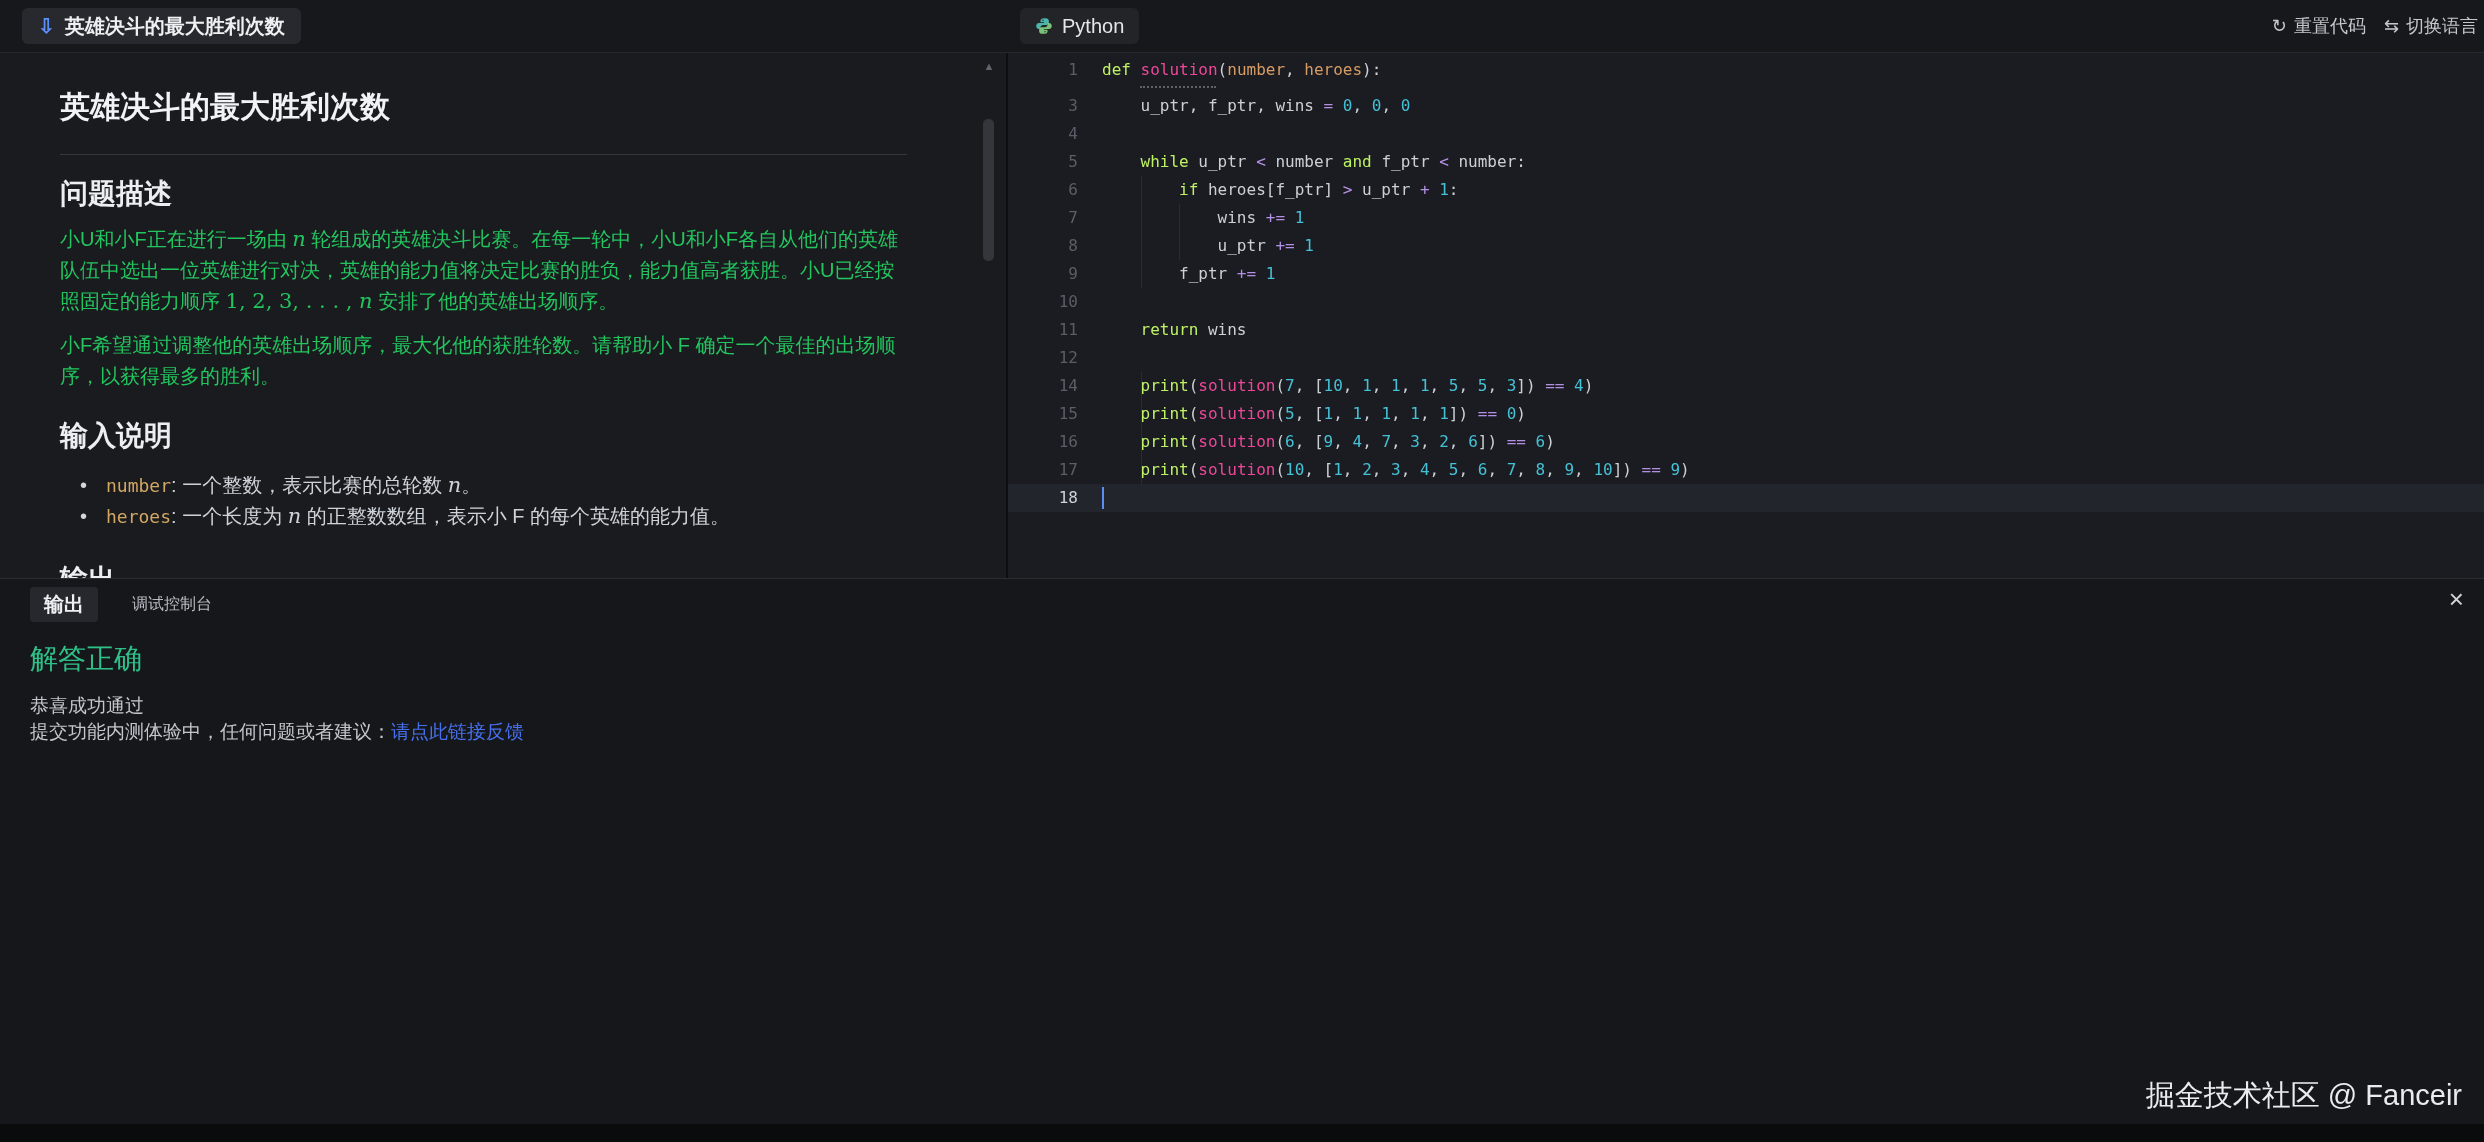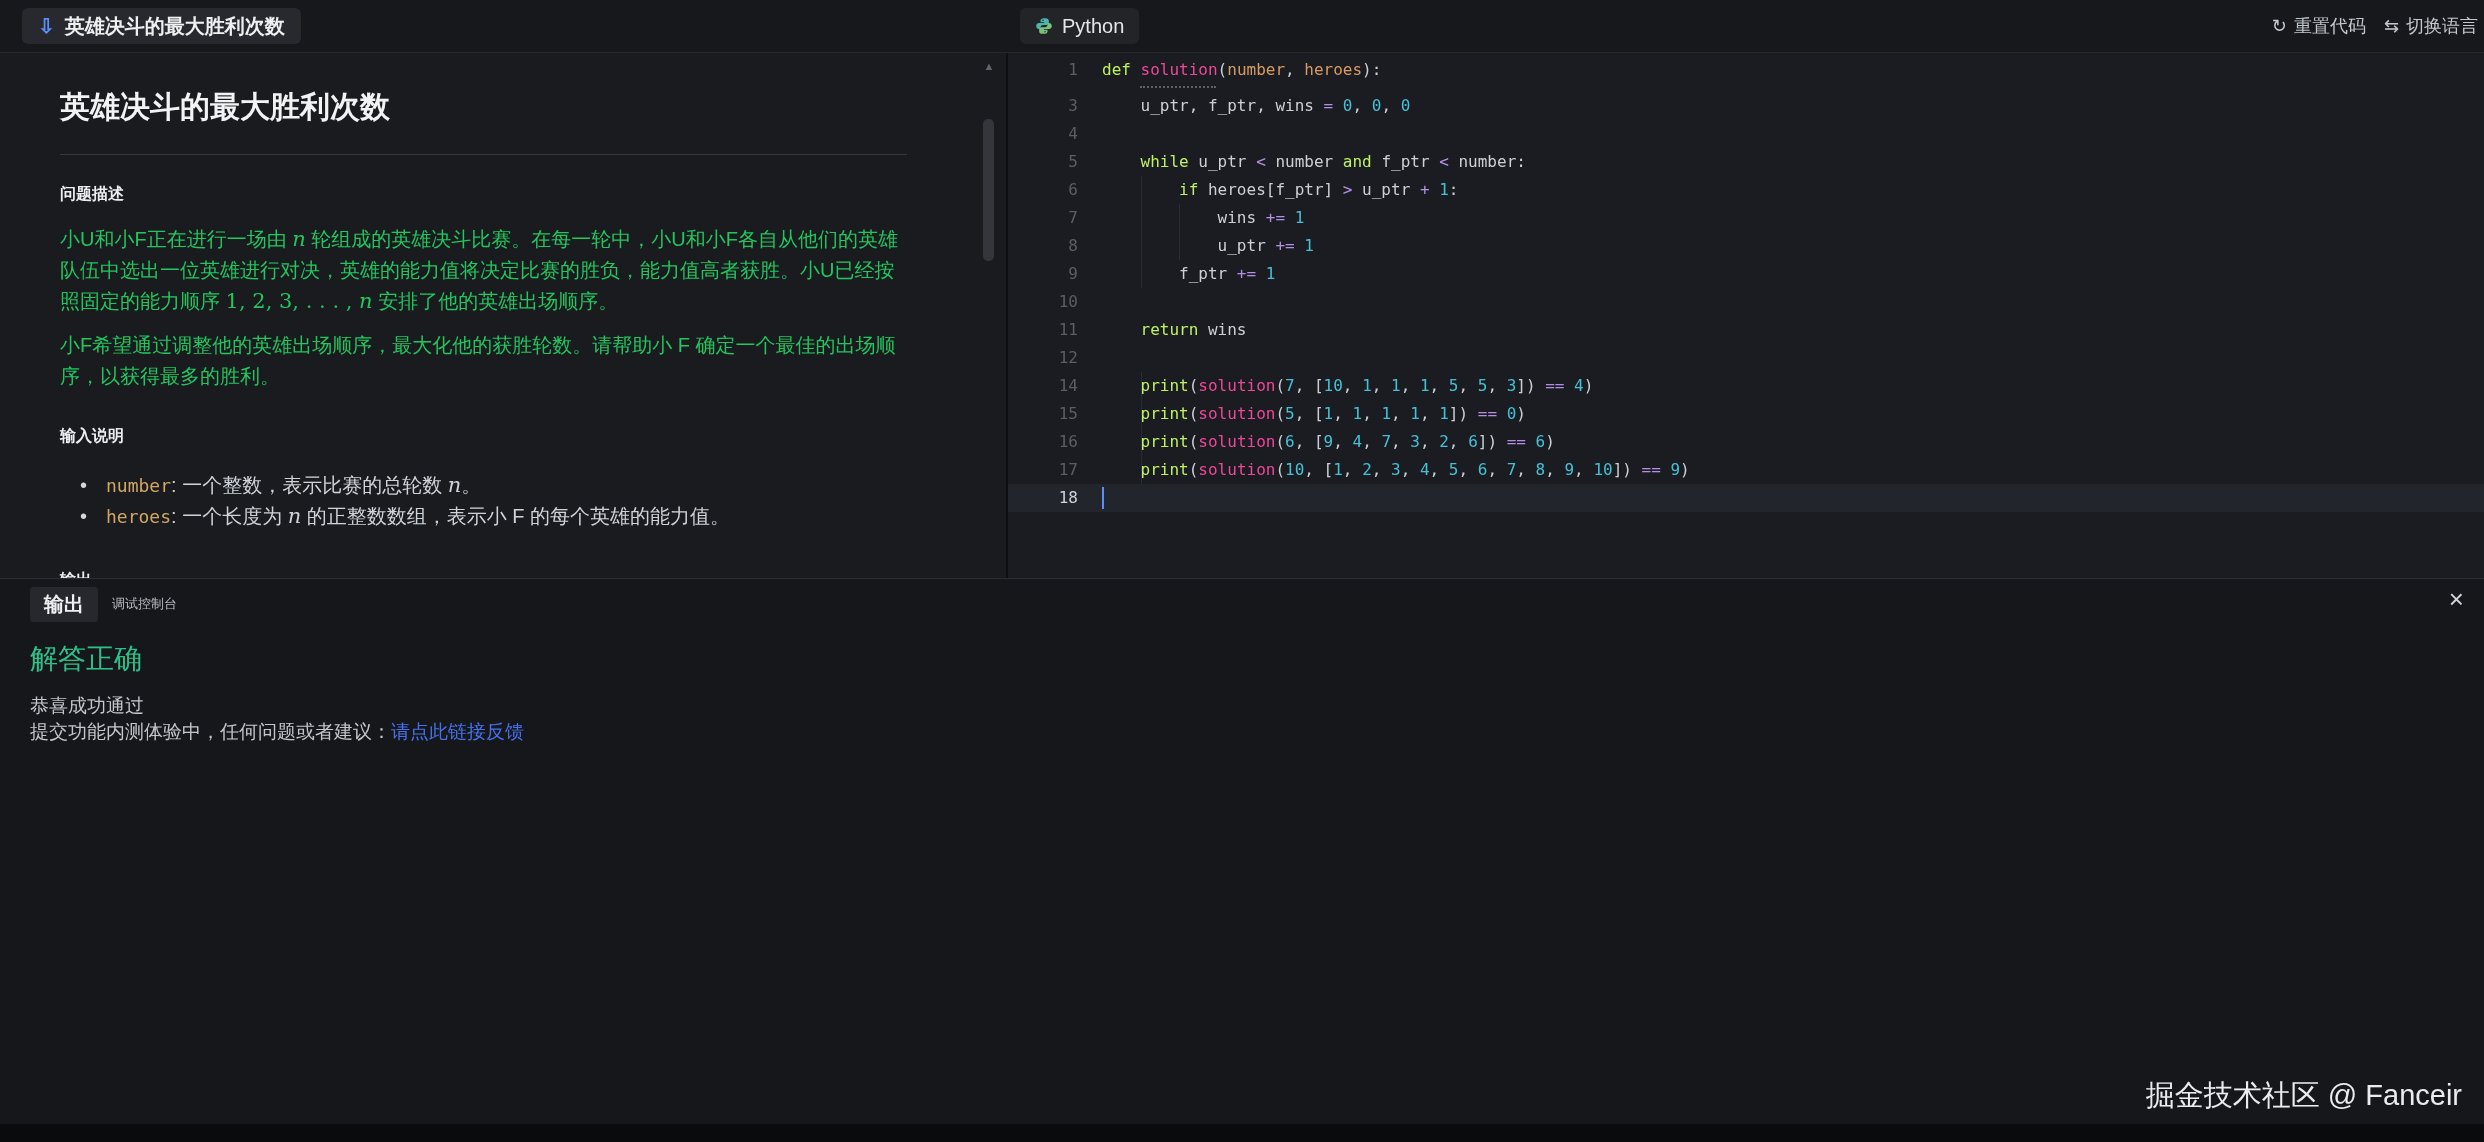--- a/index.html
+++ b/index.html
@@ -19,21 +19,21 @@
   .python-tab .tlabel{color:#e4e7ea;font-size:20px;font-weight:500;}
   .topbar-actions{right:6px;top:0;height:52px;display:flex;align-items:center;gap:18px;}
   .tb-btn{display:flex;align-items:center;gap:7px;color:#c3c7ce;font-size:18px;white-space:nowrap;cursor:pointer;}
   .tb-btn .bicon{font-size:18px;color:#c3c7ce;}
 
   
   .problem-panel{left:0;top:52px;width:1006px;height:526px;background:#1a1b1f;overflow:hidden;}
   .prob-content{padding:34px 99px 0 60px;}
   .prob-title{margin:0;font-size:30px;line-height:42px;font-weight:bold;color:#f2f3f5;}
   .prob-hr{border:none;border-top:1px solid #35373d;margin:26px 0 0 0;}
-  .prob-h3{margin:22px 0 0 0;font-size:16px;line-height:34px;font-weight:bold;color:#eceef1;}
+  .prob-h3{margin:22px 0 0 0;font-size:28px;line-height:34px;font-weight:bold;color:#eceef1;}
   .prob-h3.mt{margin-top:27px;}
   .prob-p{margin:13px 0 0 0;font-size:20px;line-height:31px;color:#22c55e;}
   .prob-ul{margin:17px 0 0 0;padding:0 0 0 20px;list-style:none;}
   .prob-ul li{display:flex;font-size:20px;line-height:31px;color:#ced2d9;}
   .prob-ul .dot{width:26px;color:#d4d6dd;font-size:20px;flex:none;}
   .clipped-h3{margin:31px 0 0 0;}
   .seg-mi{font-family:"DejaVu Serif",serif;font-style:italic;font-size:21px;}
   .seg-mr{font-family:"DejaVu Serif",serif;font-size:21px;}
   .seg-code{font-family:"DejaVu Sans Mono",monospace;font-size:18px;color:#d2a765;}
   .scroll-arrow{left:982px;top:8px;width:14px;text-align:center;color:#5f636b;font-size:11px;}
@@ -56,21 +56,21 @@
   .tok-kw{color:#bef264}.tok-fn{color:#ec4899}.tok-pm{color:#d79c64}
   .tok-nu{color:#45c1d6}.tok-st{color:#8ac36f}.tok-sp{color:#d3bd74}
   .tok-op{color:#b490e4}.tok-pl{color:#ccd0d6}
 
   
   .output-panel{left:0;top:578px;width:2484px;height:546px;background:#16171a;
                 border-top:1px solid #2b2d33;box-sizing:border-box;padding-left:30px;}
   .out-tabs{display:flex;align-items:center;margin-top:9px;height:32px;}
   .out-tab{background:#27282d;border-radius:4px;padding:4px 14px;font-size:20px;
            font-weight:bold;color:#eef0f2;cursor:pointer;}
-  .console-tab{margin-left:14px;font-size:13px;color:#b9bdc4;cursor:pointer;}
+  .console-tab{margin-left:34px;font-size:16px;color:#b9bdc4;cursor:pointer;}
   .panel-close{position:absolute;right:20px;top:4px;font-size:26px;color:#cfd3da;cursor:pointer;line-height:32px;}
   .result-line{margin-top:20px;font-size:28px;font-weight:500;color:#2fc08a;}
   .congrats-line{margin-top:15px;font-size:19px;color:#c3c7cd;}
   .feedback-line{font-size:19px;color:#c3c7cd;}
   .feedback-link{color:#4671ee;cursor:pointer;text-decoration:none;}
 
   
   .watermark{right:22px;top:1076px;font-size:29px;color:#e9ebee;}
   .bottom-strip{left:0;top:1124px;width:2484px;height:18px;background:#0a0b0d;}
 </style>

